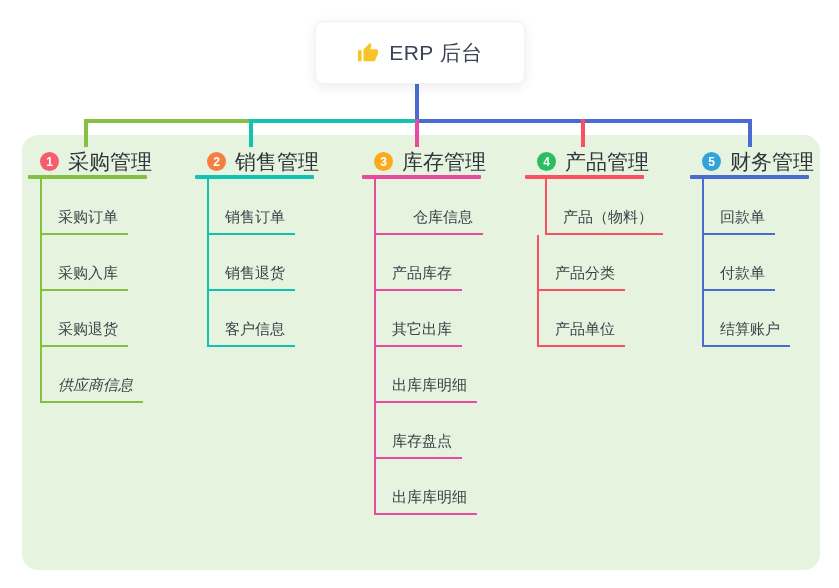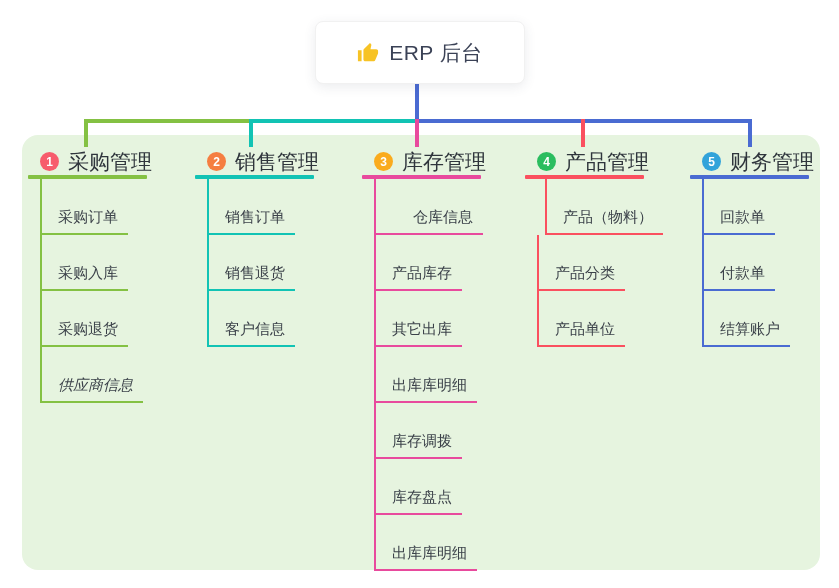--- a/index.html
+++ b/index.html
@@ -152,23 +152,20 @@
           <div class="branch-item" style="border-color: rgb(232, 74, 157);">
     <span class="branch-item-label">产品库存</span>
   </div>
           <div class="branch-item" style="border-color: rgb(232, 74, 157);">
     <span class="branch-item-label">其它出库</span>
   </div>
           <div class="branch-item" style="border-color: rgb(232, 74, 157);">
     <span class="branch-item-label">出库库明细</span>
   </div>
           <div class="branch-item" style="border-color: rgb(232, 74, 157);">
-    <span class="branch-item-label">库存调拨</span>
-  </div>
-          <div class="branch-item" style="border-color: rgb(232, 74, 157);">
     <span class="branch-item-label">库存盘点</span>
   </div>
           <div class="branch-item" style="border-color: rgb(232, 74, 157);">
     <span class="branch-item-label">出库库明细</span>
   </div>
         </div>
   </div>
       <div class="branch" style="left: 503px;">
     <div class="branch-header">
       <span class="num-badge" style="background: rgb(43, 189, 95);">4</span>

